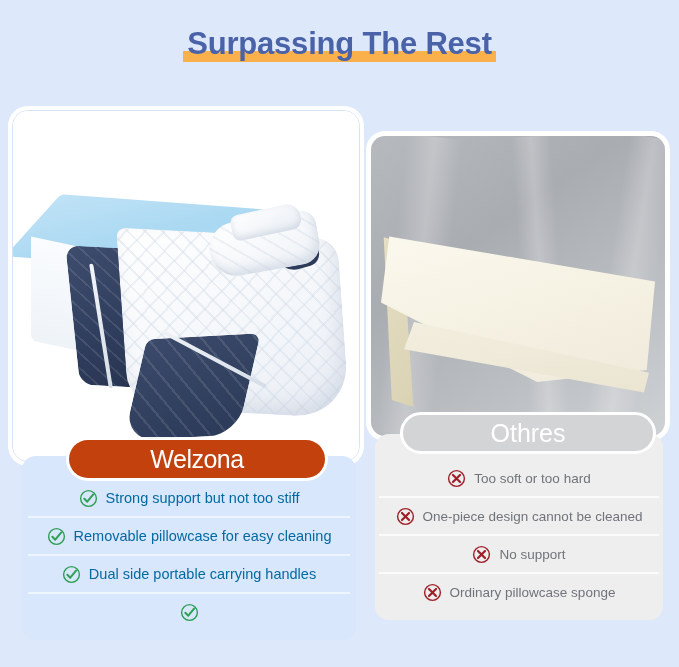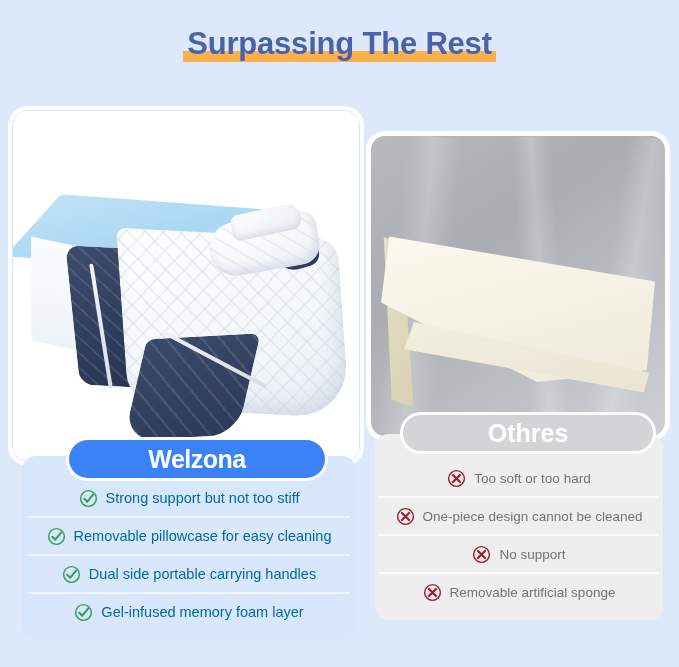--- a/index.html
+++ b/index.html
@@ -218,30 +218,30 @@
     clip-path: polygon(6% 6%, 100% 58%, 98% 78%, 2% 34%);
   }
 
   
   .badge {
     position: absolute;
     z-index: 6;
     display: flex;
     align-items: center;
     justify-content: center;
-    font-weight: bold;
+    font-weight: normal;
     color: #ffffff;
     box-sizing: border-box;
   }
   .badge-left {
     left: 57px;
     top: 336px;
     width: 256px;
     height: 38px;
-    background: #3b82f6;
+    background: #c2410c;
     border-radius: 19px;
     font-size: 25px;
     letter-spacing: -0.5px;
     box-shadow: 0 0 0 3px rgba(255,255,255,.95);
   }
   .badge-right {
     left: 29px;
     top: 308px;
     width: 256px;
     height: 42px;
@@ -339,21 +339,20 @@
         <circle cx="10" cy="10" r="8.3" fill="none" stroke="#2f9e57" stroke-width="1.5"></circle>
         <path d="M5.6 10.2 L8.7 13.4 L14.8 5.9" fill="none" stroke="#2f9e57" stroke-width="2.1" stroke-linecap="round" stroke-linejoin="round"></path>
       </svg>
       <span class="row-label">Dual side portable carrying handles</span>
     </div>
     <div class="list-row">
       <svg class="mark" viewBox="0 0 20 20">
         <circle cx="10" cy="10" r="8.3" fill="none" stroke="#2f9e57" stroke-width="1.5"></circle>
         <path d="M5.6 10.2 L8.7 13.4 L14.8 5.9" fill="none" stroke="#2f9e57" stroke-width="2.1" stroke-linecap="round" stroke-linejoin="round"></path>
       </svg>
-      <span class="row-label">Gel-infused memory foam layer</span>
     </div>
   </div>
 
   <div class="badge badge-left">
     <span>Welzona</span>
   </div>
 </div>
 
 <div class="col col-right">
 
@@ -388,20 +387,20 @@
         <circle cx="10" cy="10" r="8.3" fill="none" stroke="#9e1f28" stroke-width="1.5"></circle>
         <path d="M6.3 6.3 L13.7 13.7 M13.7 6.3 L6.3 13.7" fill="none" stroke="#9e1f28" stroke-width="2.3" stroke-linecap="round"></path>
       </svg>
       <span class="row-label">No support</span>
     </div>
     <div class="list-row">
       <svg class="mark" viewBox="0 0 20 20">
         <circle cx="10" cy="10" r="8.3" fill="none" stroke="#9e1f28" stroke-width="1.5"></circle>
         <path d="M6.3 6.3 L13.7 13.7 M13.7 6.3 L6.3 13.7" fill="none" stroke="#9e1f28" stroke-width="2.3" stroke-linecap="round"></path>
       </svg>
-      <span class="row-label">Removable artificial sponge</span>
+      <span class="row-label">Ordinary pillowcase sponge</span>
     </div>
   </div>
 
   <div class="badge badge-right">
     <span>Othres</span>
   </div>
 </div>
 
 </body></html>

